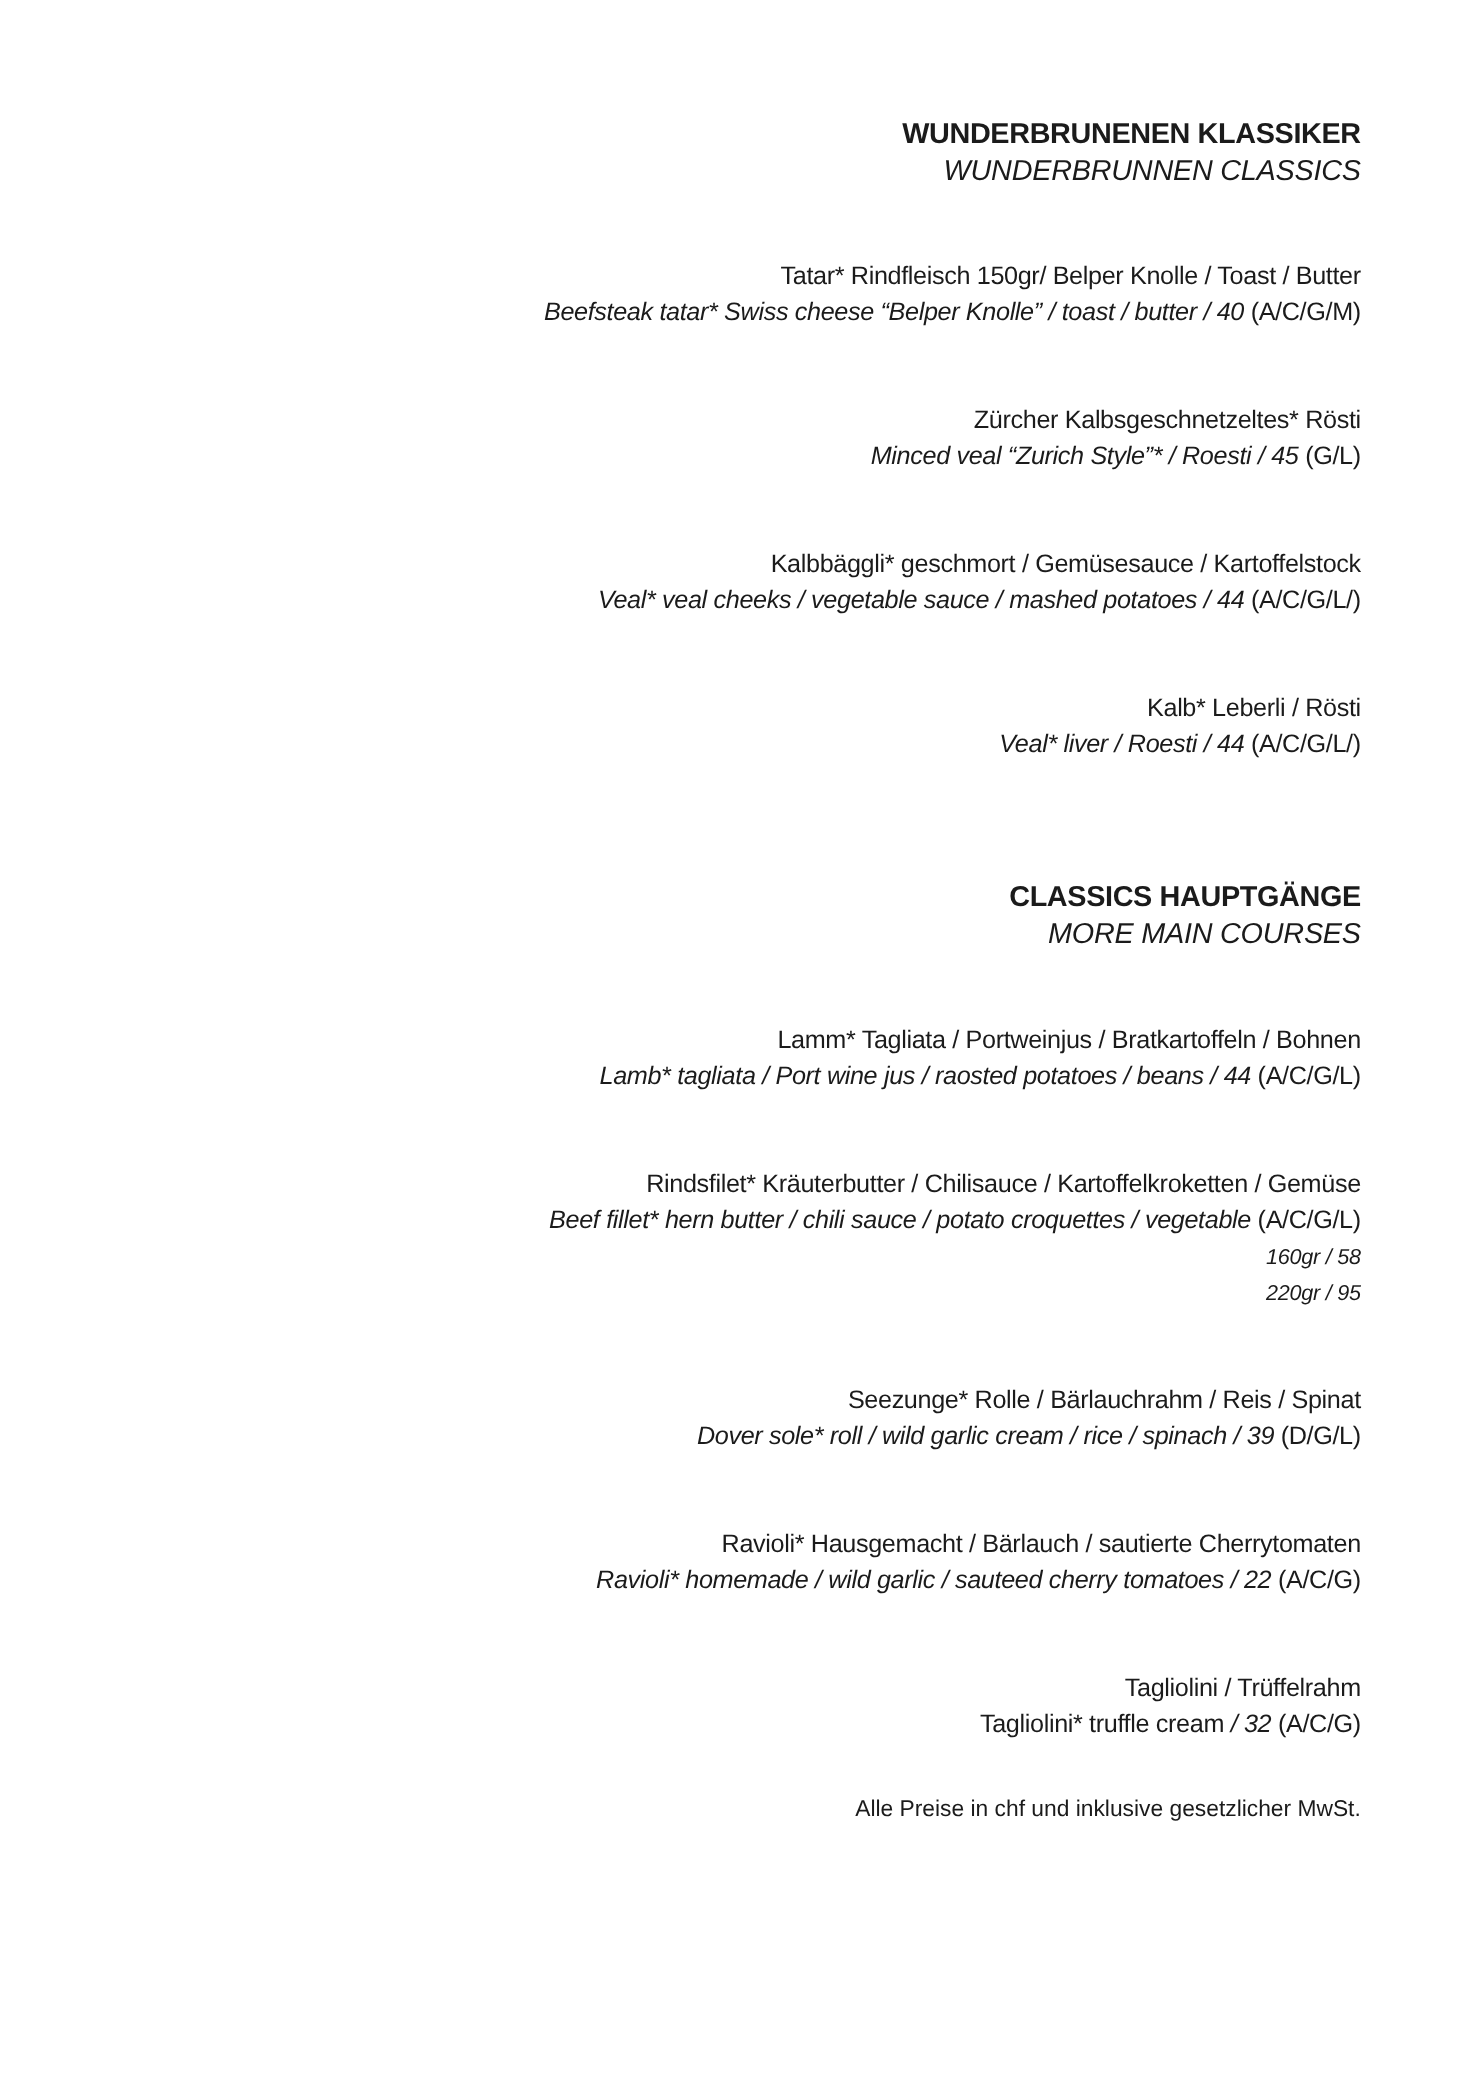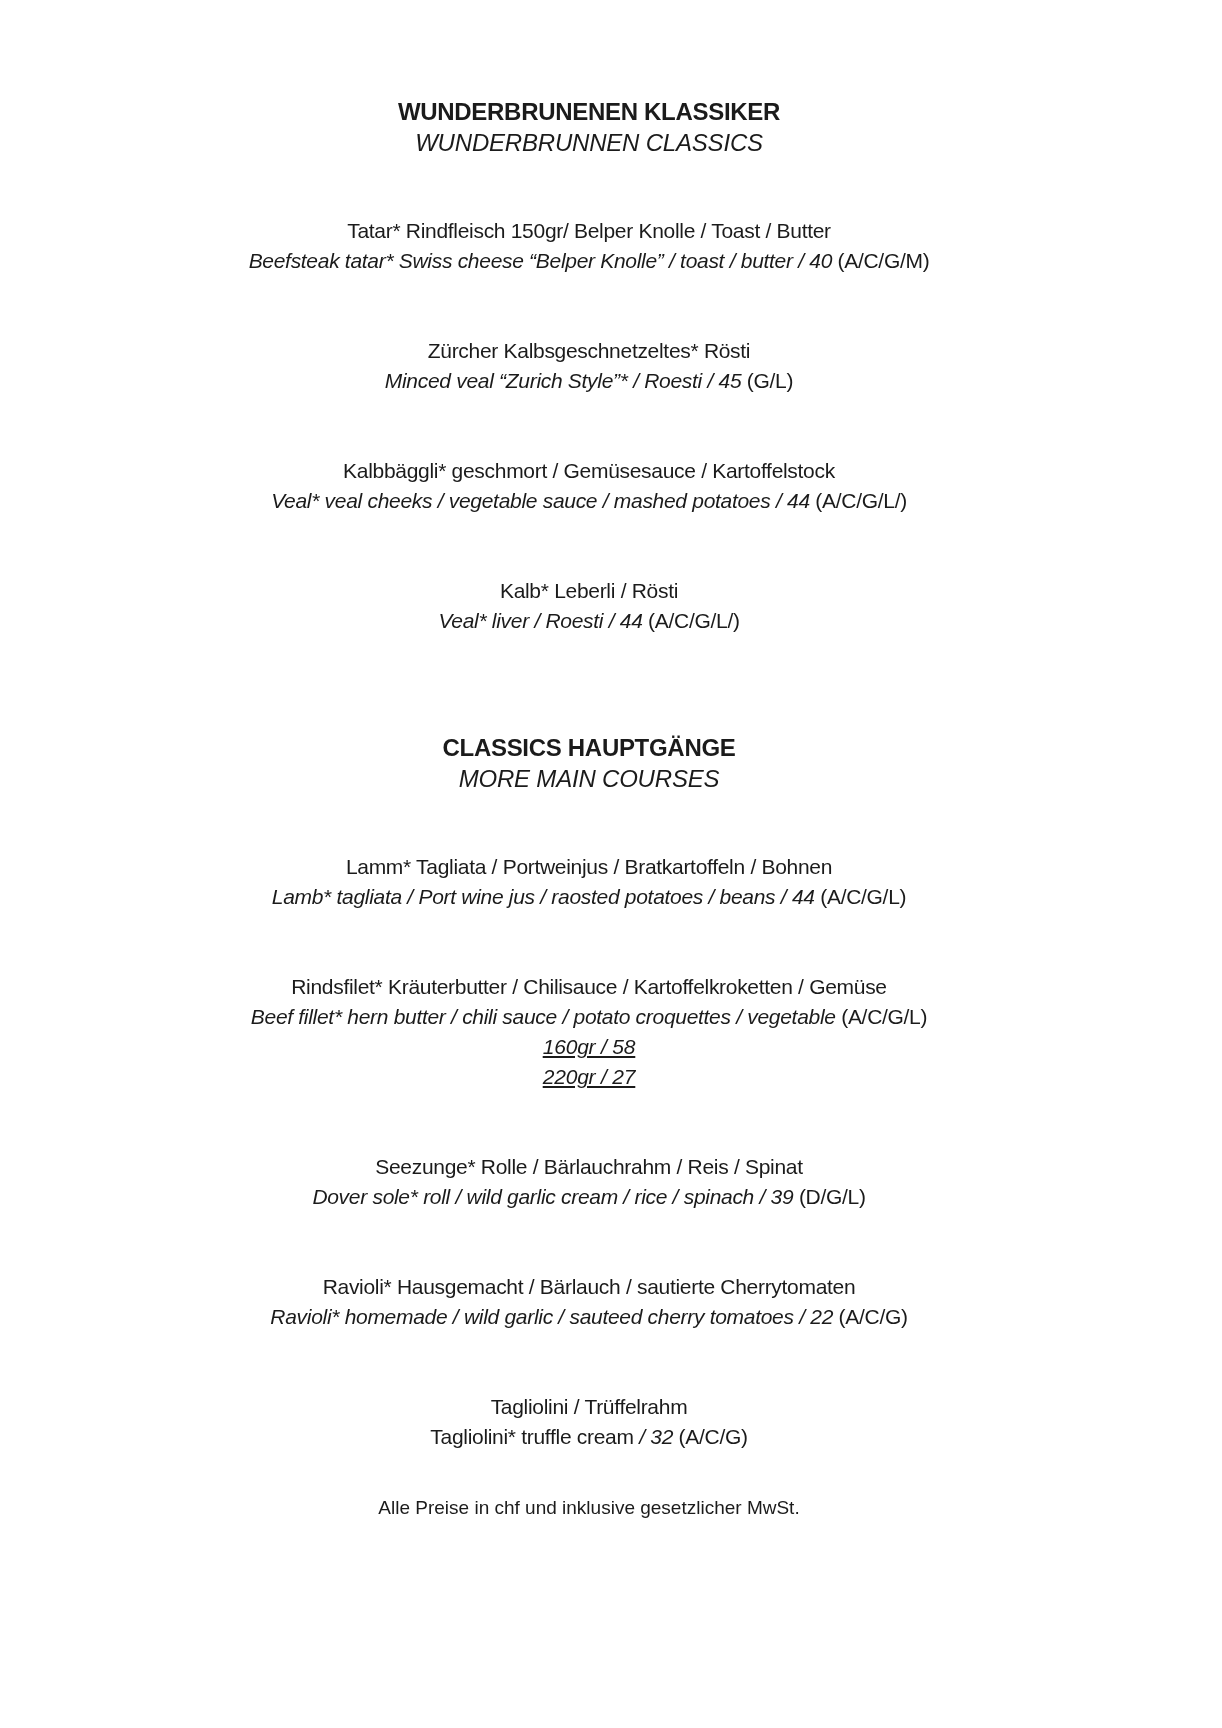--- a/index.html
+++ b/index.html
@@ -4,21 +4,21 @@
 <style>
   html, body { margin: 0; padding: 0; background: #ffffff; }
   .page {
     position: relative;
     width: 1134px;
     height: 1728px;
     margin: 0 auto;
     background: #ffffff;
     color: #1b1b1b;
     font-family: "Liberation Sans", sans-serif;
-    text-align: center;
+    text-align: right;
     box-sizing: border-box;
     padding-top: 96px;
     padding-right: 44px;
     overflow: hidden;
     letter-spacing: -0.2px;
   }
   .sec-title {
     font-size: 24px;
     font-weight: 700;
     line-height: 32px;
@@ -40,24 +40,23 @@
     letter-spacing: -0.3px;
   }
   .item-desc {
     font-size: 21px;
     line-height: 30px;
     letter-spacing: -0.3px;
   }
   .it { font-style: italic; }
   .roman { font-style: normal; }
   .size-line {
-    font-size: 21px;
+    font-size: 18px;
     font-style: italic;
     line-height: 30px;
-    text-decoration: underline;
   }
   .footer-note {
     margin-top: 44px;
     font-size: 19px;
     line-height: 24px;
     letter-spacing: 0;
   }
 </style>
 </head>
 <body>
@@ -115,21 +114,21 @@
     </div>
   </div>
 
   <div class="item">
     <div class="item-name">Rindsfilet* Kräuterbutter / Chilisauce / Kartoffelkroketten / Gemüse</div>
     <div class="item-desc">
       <span class="it">Beef fillet* hern butter / chili sauce / potato croquettes / vegetable</span>
       <span class="roman">(A/C/G/L)</span>
     </div>
     <div class="size-line">160gr / 58</div>
-    <div class="size-line">220gr / 27</div>
+    <div class="size-line">220gr / 95</div>
   </div>
 
   <div class="item">
     <div class="item-name">Seezunge* Rolle / Bärlauchrahm / Reis / Spinat</div>
     <div class="item-desc">
       <span class="it">Dover sole* roll / wild garlic cream / rice / spinach / 39</span>
       <span class="roman">(D/G/L)</span>
     </div>
   </div>
 

